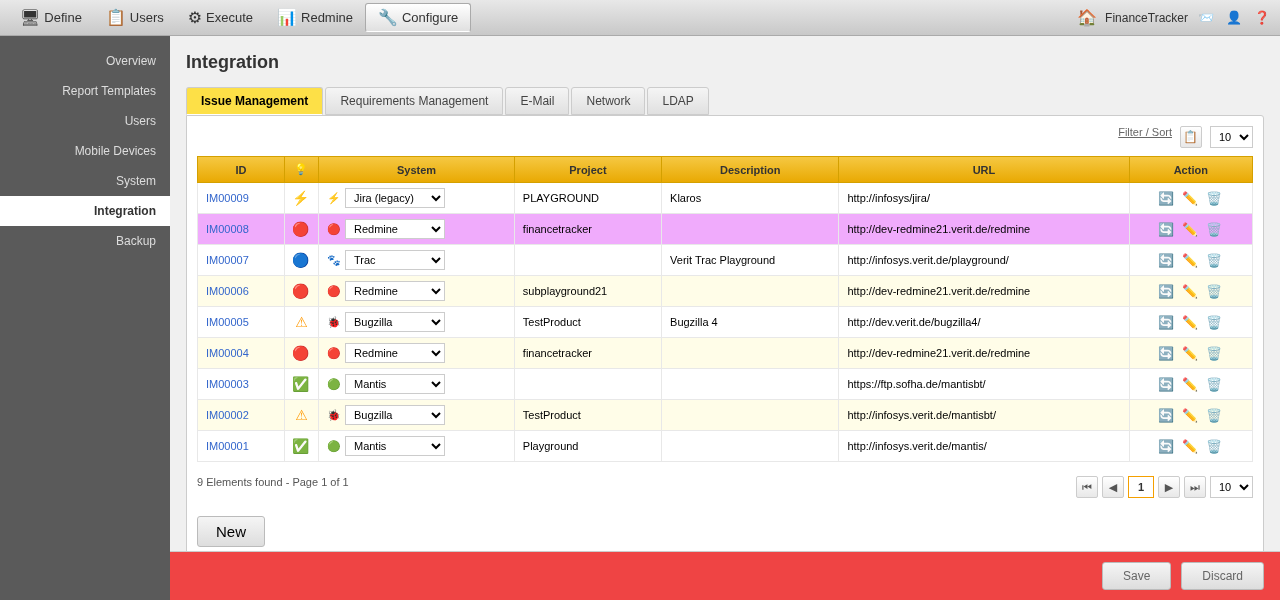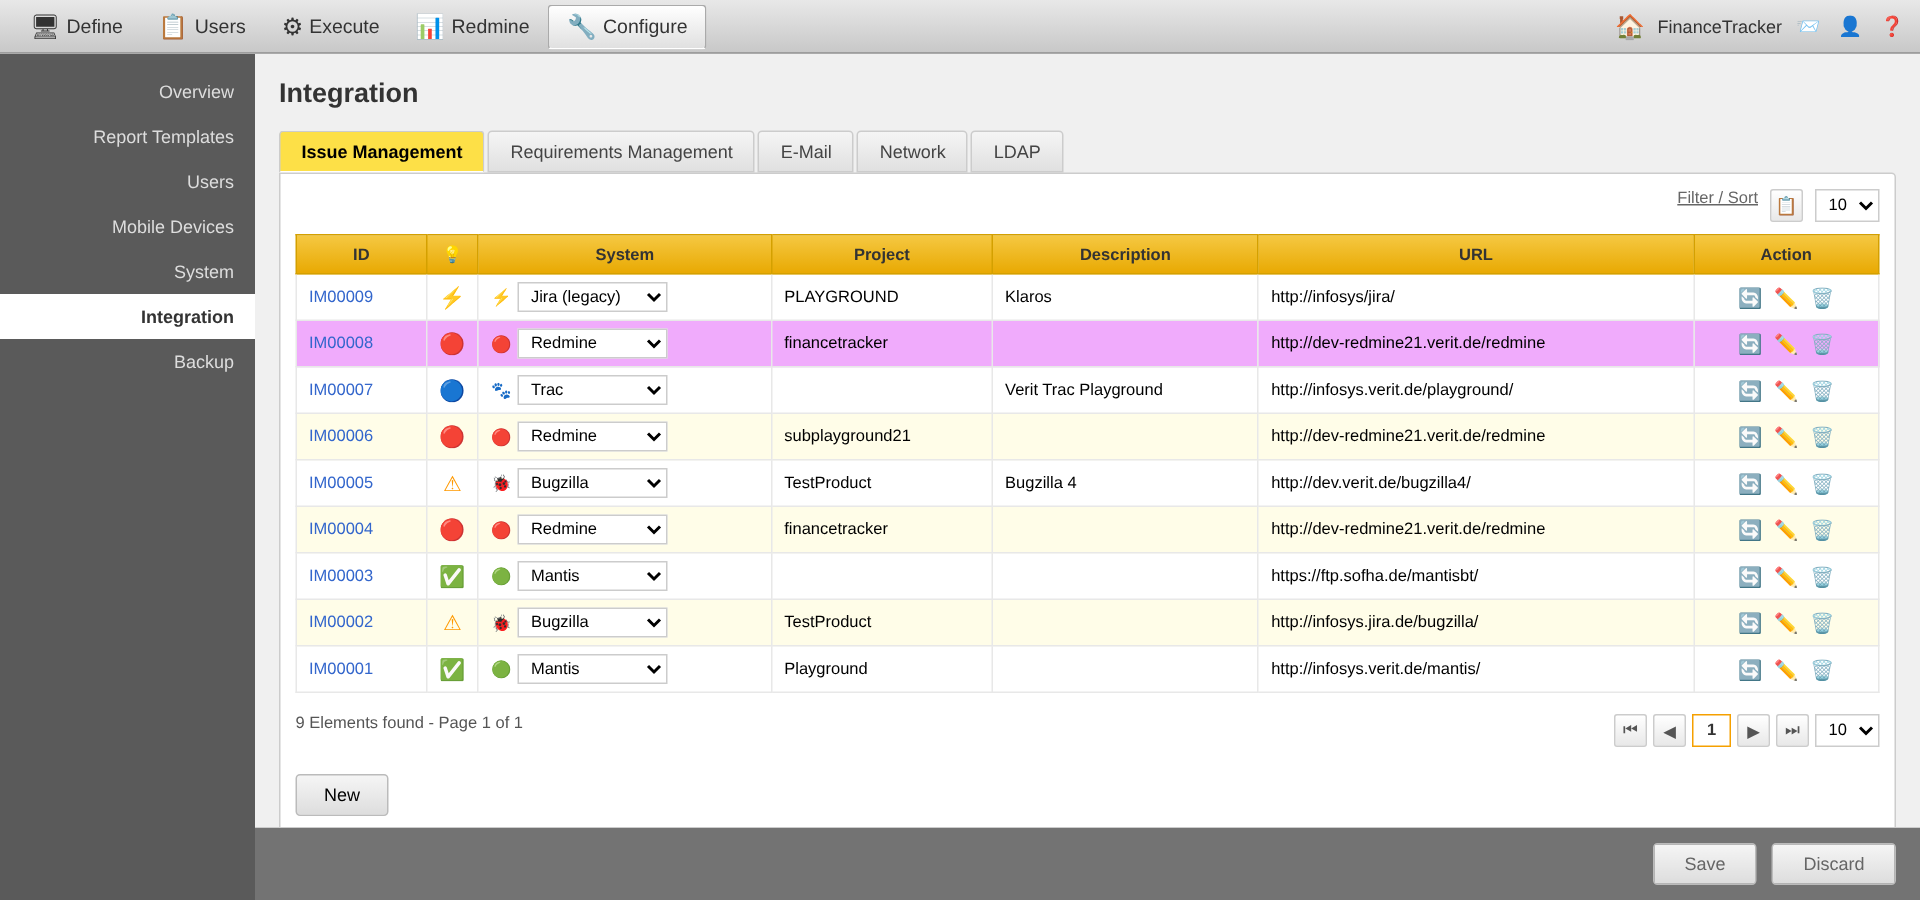--- a/index.html
+++ b/index.html
@@ -252,32 +252,32 @@
       display: flex;
       gap: 10px;
       margin-top: 14px;
       align-items: center;
     }
     .btn-new {
       padding: 6px 18px;
       background: linear-gradient(to bottom, #f5f5f5, #ddd);
       border: 1px solid #bbb;
       cursor: pointer;
-      font-size: 12px;
+      font-size: 15px;
       border-radius: 3px;
       text-align: right;
     }
 
     
     .save-discard-bar {
       display: flex;
       justify-content: flex-end;
       gap: 10px;
       padding: 10px 16px;
-      background: #737373;
+      background: #ef4444;
       border-top: 1px solid #ccc;
     }
     .btn-save, .btn-discard {
       padding: 6px 20px;
       background: linear-gradient(to bottom, #f5f5f5, #ddd);
       border: 1px solid #bbb;
       cursor: pointer;
       font-size: 12px;
       border-radius: 3px;
       color: #666;
@@ -558,21 +558,21 @@
       <td>
         <div style="display:flex;align-items:center;gap:4px;">
           <span>🐞</span>
           <select class="system-select">
             <option>Bugzilla</option>
           </select>
         </div>
       </td>
       <td>TestProduct</td>
       <td></td>
-      <td>http://infosys.jira.de/bugzilla/</td>
+      <td>http://infosys.verit.de/mantisbt/</td>
       <td>
         <div class="action-icons">
           <span class="action-icon" title="Refresh">🔄</span>
           <span class="action-icon" title="Edit">✏️</span>
           <span class="action-icon" title="Delete">🗑️</span>
         </div>
       </td>
     </tr>
               <tr style="background: rgb(255, 255, 255);">
       <td>

